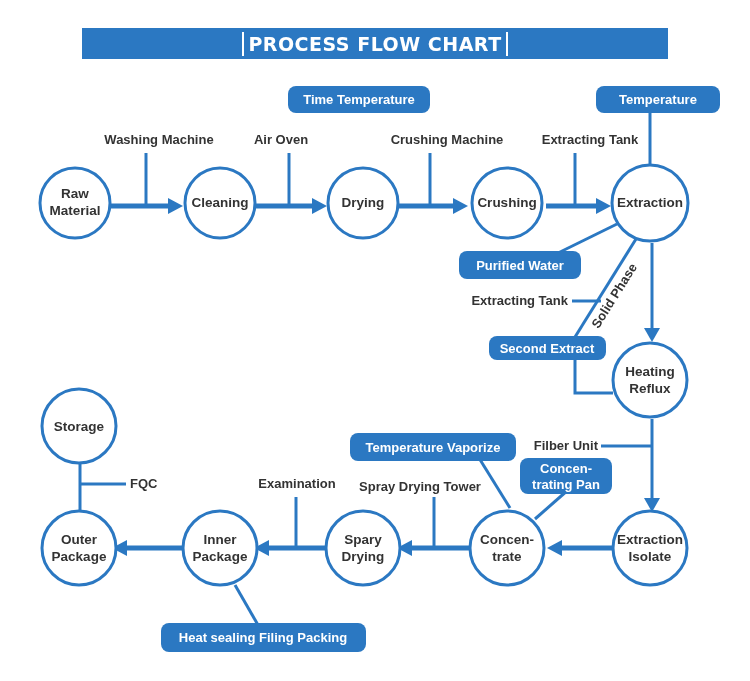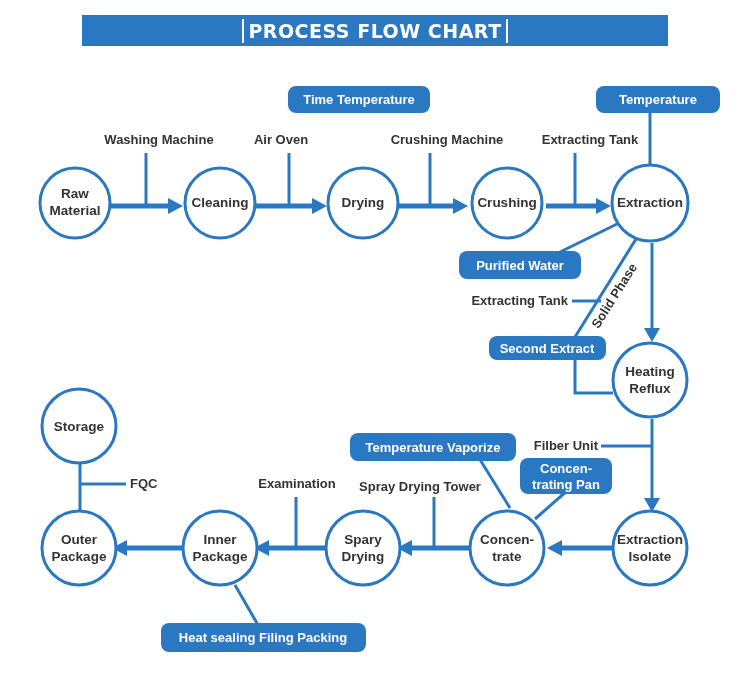--- a/index.html
+++ b/index.html
@@ -1,17 +1,17 @@
 <!DOCTYPE html>
 <html><head>
   <meta charset="utf-8">
   <style>
     html, body { margin: 0; padding: 0; background: #ffffff; }
     body { width: 750px; height: 681px; position: relative; overflow: hidden; font-family: "Liberation Sans", sans-serif; }
-    .banner { position: absolute; left: 82px; top: 15px; width: 586px; height: 31px; background: #2b78c2; display: flex; align-items: center; justify-content: center; }
+    .banner { position: absolute; left: 82px; top: 28px; width: 586px; height: 31px; background: #2b78c2; display: flex; align-items: center; justify-content: center; }
     .banner .t { color: #ffffff; font-weight: bold; font-size: 19px; letter-spacing: 0.5px; font-family: "DejaVu Sans", sans-serif; }
     .banner .bar { display: inline-block; width: 2px; height: 24px; background: #ffffff; margin: 0 4px; }
     svg#flow { position: absolute; left: 0; top: 0; }
     .node circle { fill: #ffffff; stroke: #2b78c2; stroke-width: 3; }
     .node text { font-family: "Liberation Sans", sans-serif; font-weight: bold; font-size: 13.5px; fill: #333333; text-anchor: middle; }
     .pill rect { fill: #2b78c2; }
     .pill text { font-family: "Liberation Sans", sans-serif; font-weight: bold; font-size: 13px; fill: #ffffff; text-anchor: middle; }
     .lbl { font-family: "Liberation Sans", sans-serif; font-weight: bold; font-size: 13px; fill: #333333; }
     .ln { stroke: #2b78c2; stroke-width: 3; fill: none; }
     .ln-thick { stroke: #2b78c2; stroke-width: 5; fill: none; }

